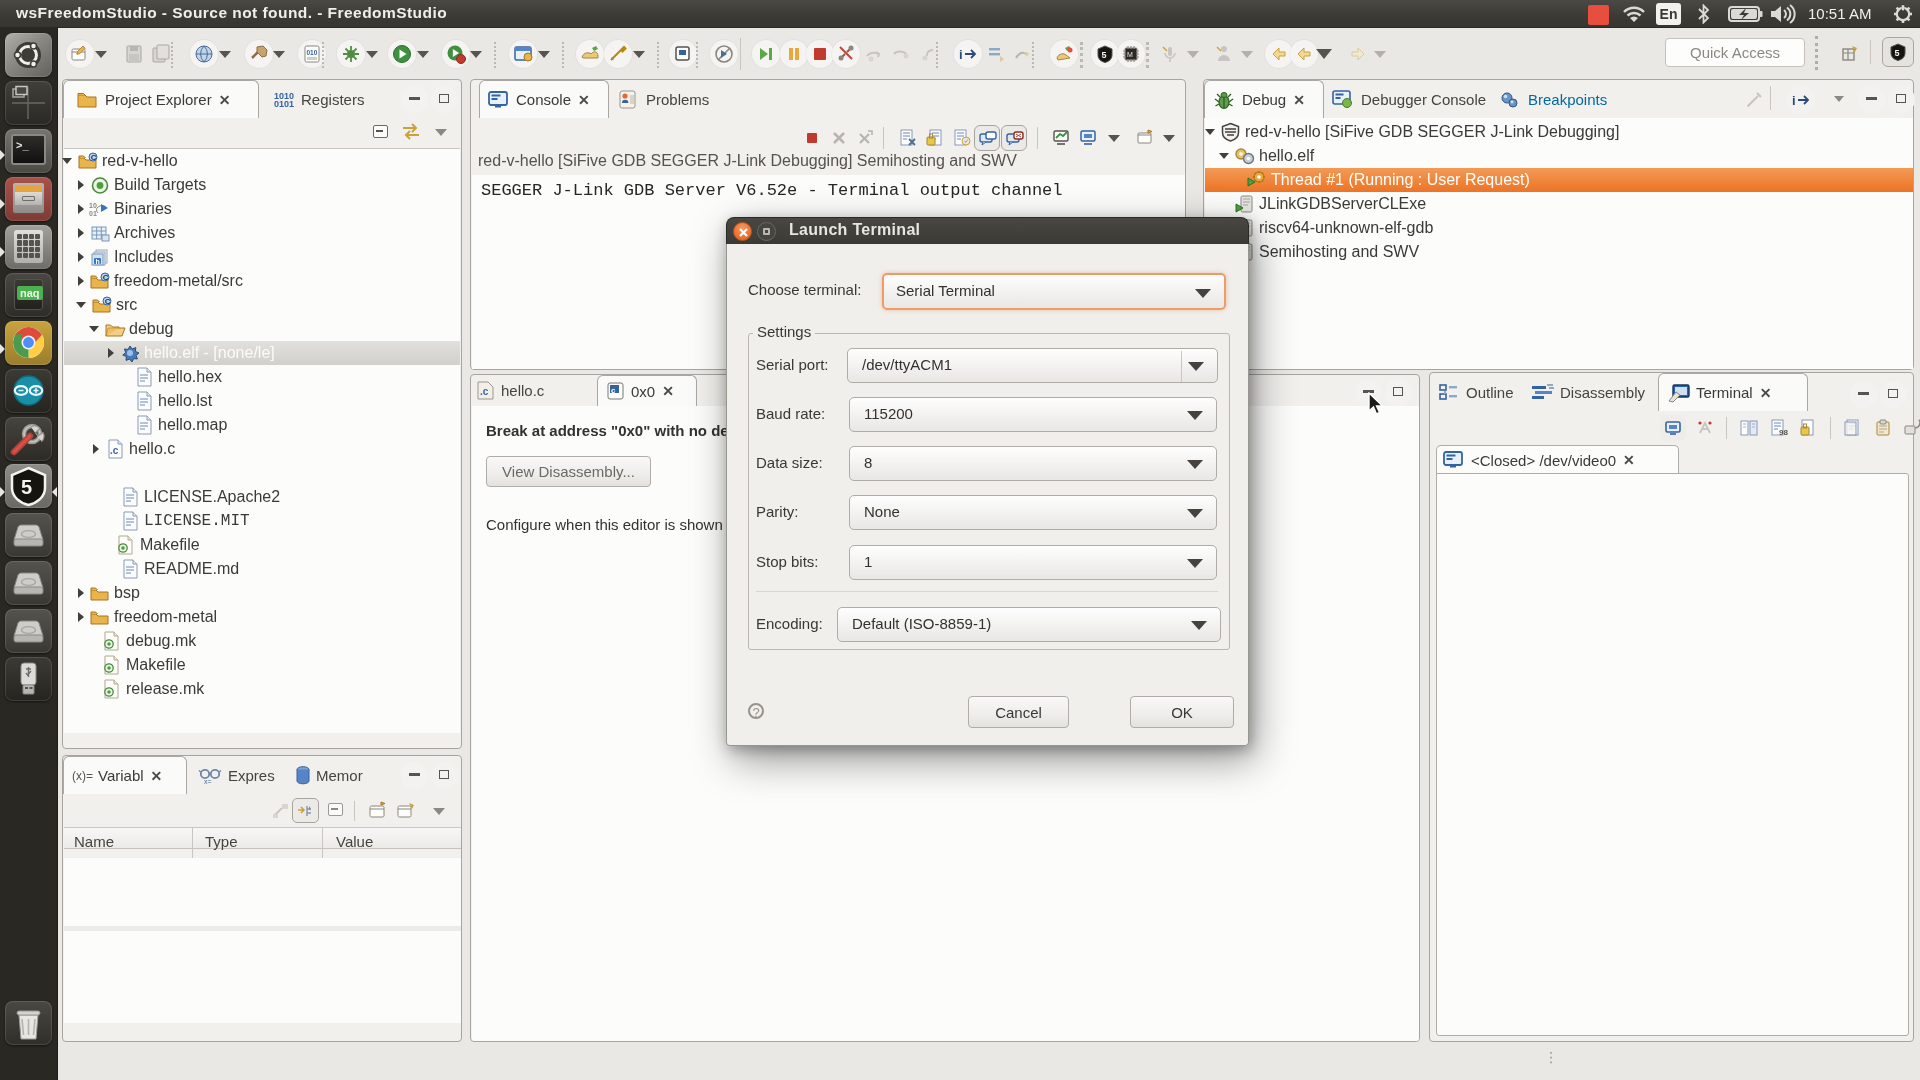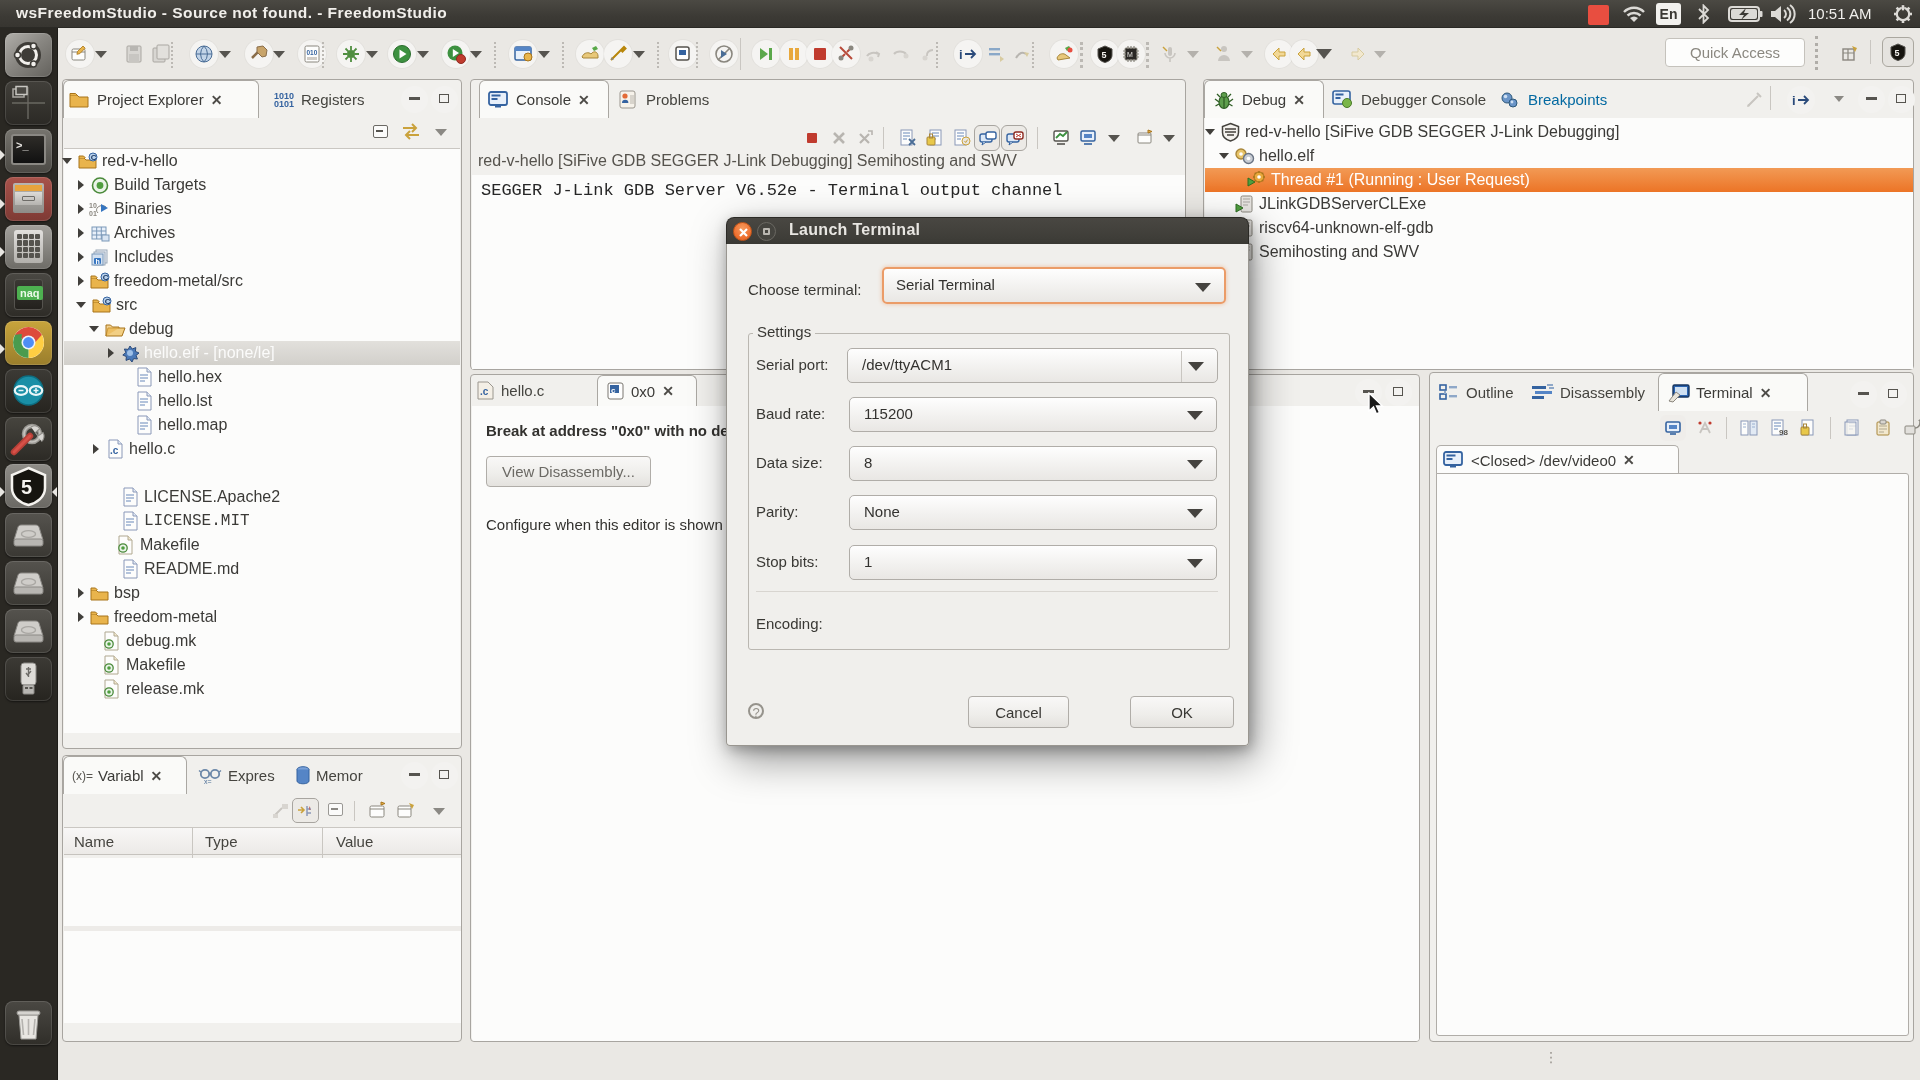--- a/index.html
+++ b/index.html
@@ -432,21 +432,21 @@
     <div class="vsep" style="left: 1812px; top: 12px; height: 24px;"></div>
     <div class="abs" style="left: 1824px; top: 9px; width: 32px; height: 30px; background: rgb(229, 227, 223); border: 1px solid rgb(170, 167, 159); border-radius: 6px;">
       <svg style="position:absolute;left:5px;top:4px" width="20" height="20" viewBox="0 0 20 20">
         <path d="M10 2 L17 5 L17 11 C17 15 14 17.5 10 18.5 C6 17.5 3 15 3 11 L3 5 Z" fill="#16140f" stroke="#55534e"></path>
         <text x="6.5" y="14" font-size="9" font-weight="bold" fill="#f5f3ef">5</text>
       </svg>
     </div>
   </div>
 
 <div class="panel" id="explorer" style="left:62px;top:79px;width:400px;height:670px;">
- <div class="atab" style="left:0px;top:0px;width:196px;padding-left:4px;">
+ <div class="atab" style="left:0px;top:0px;width:196px;padding-left:12px;">
    <svg width="22" height="18" viewBox="0 0 22 18">
         <path d="M2 4 L9 4 L11 6 L20 6 L20 16 L2 16 Z" fill="#e9b44c" stroke="#a8741a"></path>
         <path d="M2 4 L2 2.5 L7.5 2.5 L9 4" fill="#e9b44c" stroke="#a8741a"></path>
       </svg>
    <span style="margin-left:7px;">Project Explorer</span>
       <span class="tclose">✕</span>
  </div>
  <div class="tab" style="left:205px;top:1px;padding-left:6px;">
   <span style="font-size:9px;font-weight:bold;color:#3563a0;line-height:8px;">1010<br>0101</span>
   <span style="margin-left:7px;color:#45443f;">Registers</span>
@@ -762,21 +762,21 @@
       <path d="M2 8 h14" stroke="#8a877f"></path>
       <path d="M13 1 l4 1.5 -4 1.5 Z" fill="#e8b54c" stroke="#a8741a"></path>
     </svg>
  <svg class="abs" style="left:333px;top:45px" width="22" height="20" viewBox="0 0 22 20">
       <rect x="2" y="5" width="13" height="11" rx="1.5" fill="#fdfdfc" stroke="#8a877f"></rect>
       <path d="M2 8 h13" stroke="#8a877f"></path>
       <path d="M13 2 l5 2 -2 4 Z" fill="#caa23c"></path>
     </svg>
  <div class="ddg" style="left:370px;top:52px;border-top-color:#8b8984;"></div>
 
- <div class="abs" style="left:1px;top:71px;width:397px;height:28px;background:linear-gradient(#f8f7f6,#eceae7);border-top:1px solid #cac7c2;border-bottom:1px solid #c6c3be;">
+ <div class="abs" style="left:1px;top:71px;width:397px;height:22px;background:linear-gradient(#f8f7f6,#eceae7);border-top:1px solid #cac7c2;border-bottom:1px solid #c6c3be;">
   <div class="abs" style="left:10px;top:5px;font-size:15px;color:#45443f;">Name</div>
   <div class="abs" style="left:141px;top:5px;font-size:15px;color:#45443f;">Type</div>
   <div class="abs" style="left:272px;top:5px;font-size:15px;color:#45443f;">Value</div>
   <div class="vsep" style="left:128px;top:0;height:30px;"></div>
   <div class="vsep" style="left:258px;top:0;height:30px;"></div>
  </div>
  <div class="white" style="left:1px;top:102px;width:397px;height:165px;"></div>
  <div class="abs" style="left:1px;top:170px;width:397px;height:5px;background:#edebe8;"></div>
 </div>
 
@@ -1157,21 +1157,21 @@
           <path d="M2 2 L9 9 M9 2 L2 9" stroke="#fff" stroke-width="2.2"></path>
         </svg>
   </div>
   <div class="abs" style="left:30px;top:4px;width:19px;height:19px;border-radius:50%;background:#45443f;border:1px solid #6a6862;">
    <div class="abs" style="left:5px;top:5px;width:7px;height:7px;border:2px solid #b9b6b0;border-radius:1px;"></div>
   </div>
   <div class="abs" style="left:62px;top:3px;font-size:16px;font-weight:bold;color:#e8e6e2;letter-spacing:.3px;">Launch Terminal</div>
  </div>
  <div class="abs" style="left:0;top:27px;width:523px;height:502px;background:#f0efec;border:1px solid #999690;border-top:none;border-radius:0 0 4px 4px;">
   <div class="lbl" style="left:21px;top:37px;">Choose terminal:</div>
-  <div class="combo" style="left:155px;top:23px;width:344px;height:37px;border:2px solid #eb9c68;box-shadow:0 0 4px rgba(240,130,60,.45);">
+  <div class="combo" style="left:155px;top:29px;width:344px;height:37px;border:2px solid #eb9c68;box-shadow:0 0 4px rgba(240,130,60,.45);">
    <div class="ct" style="left:12px;top:7px;">Serial Terminal</div>
         <div class="ca" style="top:14px;"></div>
   </div>
 
   <div class="abs" style="left:21px;top:89px;width:482px;height:317px;border:1px solid #bab7b1;border-radius:3px;"></div>
   <div class="abs" style="left:26px;top:79px;background:#f0efec;padding:0 4px;font-size:15px;color:#393834;">Settings</div>
   <div class="lbl" style="left:29px;top:112px;">Serial port:</div>
   <div class="combo" style="left:120px;top:104px;width:371px;height:35px;">
    <div class="ct" style="top:7px;">/dev/ttyACM1</div>
    <div class="vsep" style="right:35px;top:2px;height:31px;"></div>
@@ -1192,20 +1192,24 @@
         <div class="ct" style="top:7px;">None</div>
         <div class="ca" style="top:13px;"></div>
       </div>
   <div class="lbl" style="left:29px;top:309px;">Stop bits:</div>
   <div class="combo" style="left:122px;top:301px;width:368px;height:35px;">
         <div class="ct" style="top:7px;">1</div>
         <div class="ca" style="top:13px;"></div>
       </div>
   <div class="abs" style="left:29px;top:347px;width:462px;height:1px;background:#d8d5d0;"></div>
   <div class="lbl" style="left:29px;top:371px;">Encoding:</div>
+  <div class="combo" style="left:110px;top:363px;width:384px;height:35px;">
+        <div class="ct" style="top:7px;">Default (ISO-8859-1)</div>
+        <div class="ca" style="top:13px;"></div>
+      </div>
 
   <div class="abs" style="left:21px;top:459px;width:16px;height:16px;border-radius:50%;border:2px solid #96938c;color:#96938c;font-size:13px;text-align:center;line-height:15px;">?</div>
   <div class="btn" style="left:241px;top:452px;width:101px;height:32px;">Cancel</div>
   <div class="btn" style="left:403px;top:452px;width:104px;height:32px;">OK</div>
  </div>
 </div>
 
 <svg class="abs" style="left:1367px;top:392px" width="20" height="26" viewBox="0 0 20 26">
  <path d="M2 1 L2 19 L6.5 15 L9.5 22 L12.5 20.5 L9.5 14 L15.5 14 Z" fill="#1a1a1a" stroke="#fff" stroke-width="1.4"></path>
 </svg>

